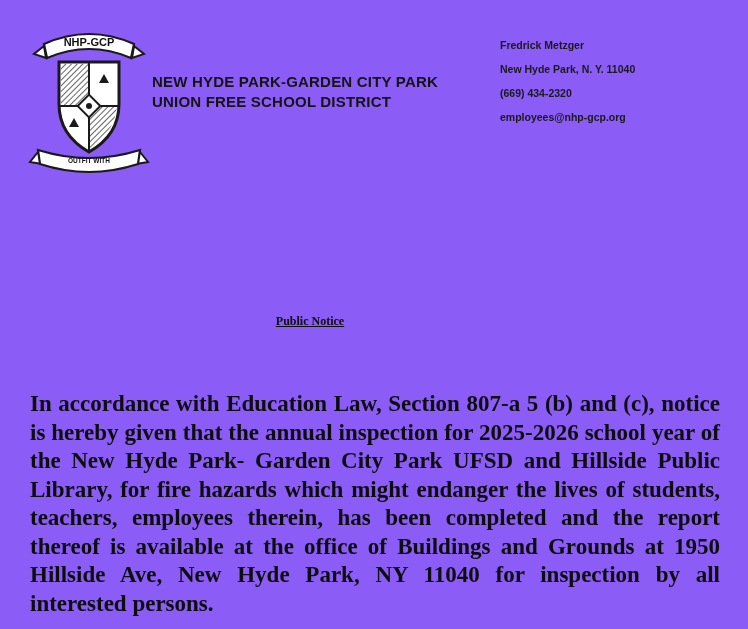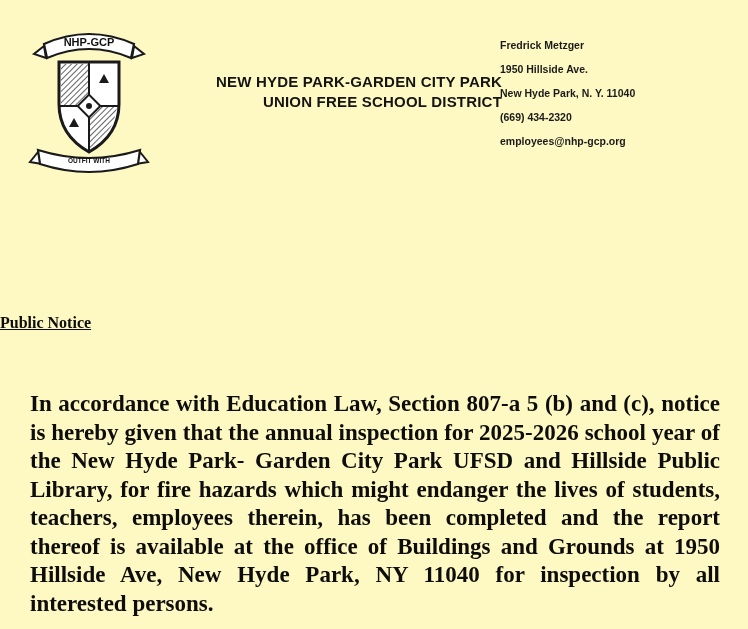--- a/index.html
+++ b/index.html
@@ -1,20 +1,20 @@
 <!DOCTYPE html>
 <html><head>
 <meta charset="utf-8">
 <style>
   html, body { margin: 0; padding: 0; background: #e8e8e8; }
   .page {
     position: relative;
     width: 748px;
     height: 629px;
-    background: #fef9c3;
+    background: #8b5cf6;
     overflow: hidden;
     font-family: "Liberation Sans", sans-serif;
     color: #111111;
   }
 
   
   .crest {
     position: absolute;
     left: 28px;
     top: 22px;
@@ -22,21 +22,21 @@
     height: 158px;
   }
   .crest svg { width: 100%; height: 100%; }
 
   
   .district-name {
     position: absolute;
     left: 152px;
     top: 72px;
     width: 350px;
-    text-align: right;
+    text-align: left;
     font-weight: bold;
     font-size: 15px;
     line-height: 20px;
     letter-spacing: 0.2px;
     color: #141414;
   }
 
   
   .contact {
     position: absolute;
@@ -52,24 +52,24 @@
     line-height: 24px;
     white-space: nowrap;
   }
 
   
   .notice-heading {
     position: absolute;
     left: 0;
     top: 314px;
     width: 620px;
-    text-align: left;
+    text-align: center;
     font-family: "Liberation Serif", serif;
     font-weight: bold;
-    font-size: 16px;
+    font-size: 12px;
     text-decoration: underline;
     color: #0d0d0d;
   }
 
   
   .notice-body {
     position: absolute;
     left: 30px;
     top: 390px;
     width: 690px;
@@ -122,21 +122,20 @@
     </svg>
   </div>
 
   <div class="district-name">
     <div>NEW HYDE PARK-GARDEN CITY PARK</div>
     <div>UNION FREE SCHOOL DISTRICT</div>
   </div>
 
   <div class="contact">
     <div class="line">Fredrick Metzger</div>
-    <div class="line">1950 Hillside Ave.</div>
     <div class="line">New Hyde Park, N. Y. 11040</div>
     <div class="line">(669) 434-2320</div>
     <div class="line">employees@nhp-gcp.org</div>
   </div>
 
   <div class="notice-heading">Public Notice</div>
 
   <div class="notice-body">In accordance with Education Law, Section 807-a 5 (b) and (c), notice is hereby given that the annual inspection for 2025-2026 school year of the New Hyde Park- Garden City Park UFSD and Hillside Public Library, for fire hazards which might endanger the lives of students, teachers, employees therein, has been completed and the report thereof is available at the office of Buildings and Grounds at 1950 Hillside Ave, New Hyde Park, NY 11040 for inspection by all interested persons.</div>
 
 </div>

